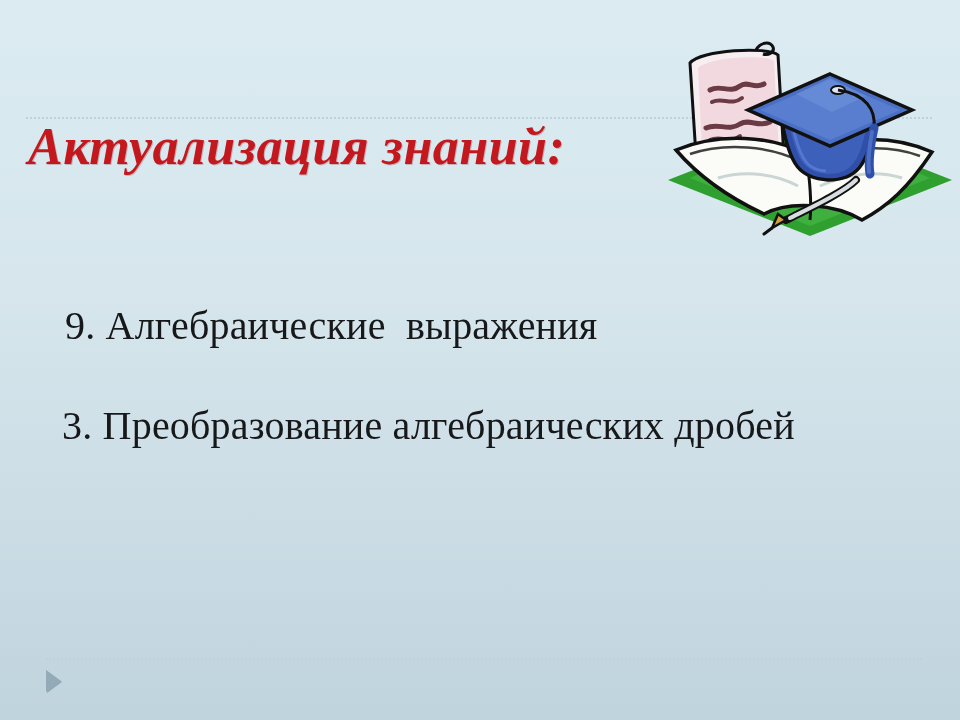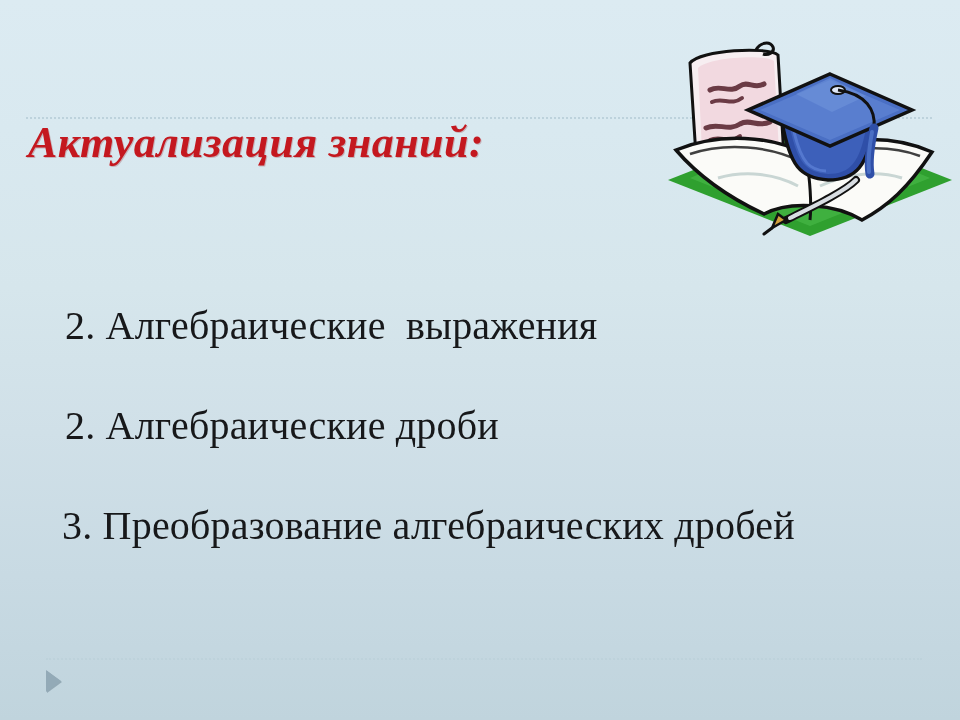--- a/index.html
+++ b/index.html
@@ -44,21 +44,21 @@
     width: 876px;
     top: 658px;
     border-top: 2px dotted #bdd2db;
   }
 
   
   #title {
     position: absolute;
     left: 28px;
     top: 120px;
-    font-size: 44px;
+    font-size: 52px;
     font-weight: bold;
     font-style: italic;
     color: #c4181f;
     letter-spacing: 0.5px;
     line-height: 1.05;
     white-space: nowrap;
     text-shadow: 1px 1px 0 rgba(140,20,24,0.25);
   }
 
   
@@ -114,22 +114,21 @@
 <body>
 
 <div id="slide">
 
   <div id="rule-top" class="dot-rule"></div>
   <div id="rule-bottom" class="dot-rule"></div>
 
   <div id="title">Актуализация знаний:</div>
 
   <div id="list">
-    <div id="item-1" class="list-item">2. Алгебраические  выражения</div>
-    <div id="item-2" class="list-item">2. Алгебраические дроби</div>
+    <div id="item-1" class="list-item">9. Алгебраические  выражения</div>
     <div id="item-3" class="list-item">3. Преобразование алгебраических дробей</div>
   </div>
 
   <div id="advance-arrow"></div>
 
   <div id="illustration">
     <svg viewBox="0 0 300 232" xmlns="http://www.w3.org/2000/svg">
 
       <g>
         <polygon points="150,96 292,152 150,208 8,152" fill="#2fa02f"></polygon>

